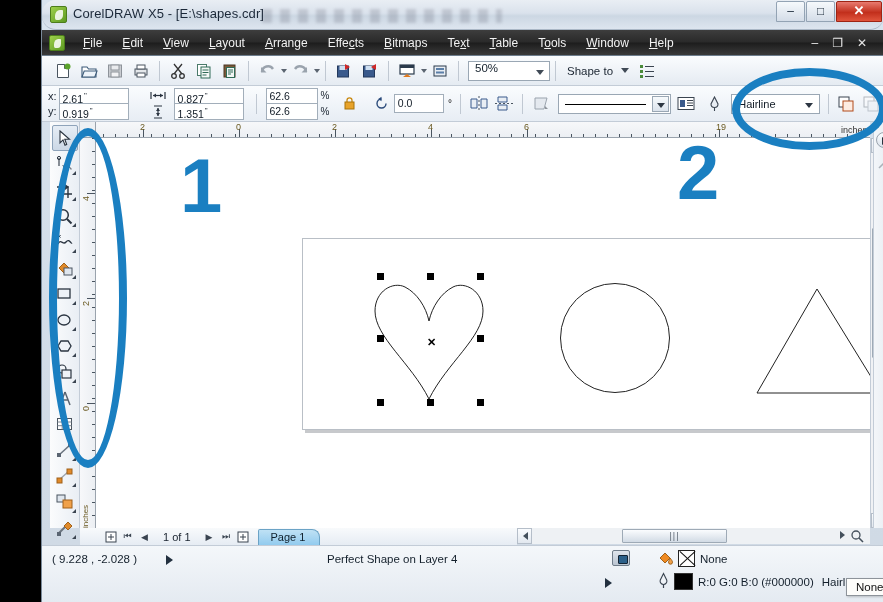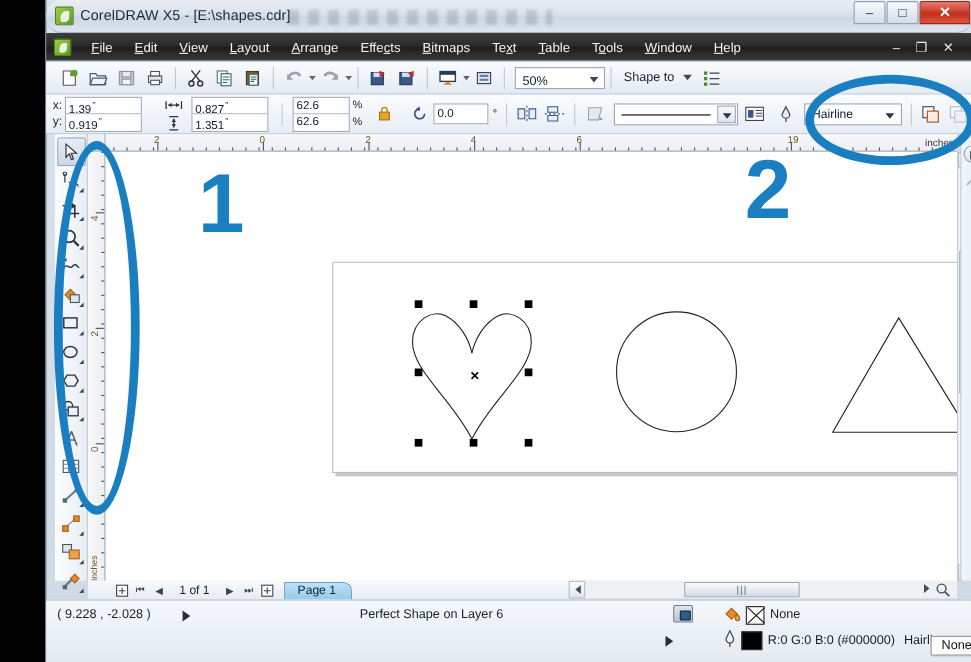--- a/index.html
+++ b/index.html
@@ -120,21 +120,21 @@
     position: relative; border-radius: 2px;
   }
   .arrowlet {
     width: 0; height: 0; margin-left: 1px;
     border-left: 3.5px solid transparent; border-right: 3.5px solid transparent;
     border-top: 4px solid #5a6470;
   }
   .zoom-combo {
     width: 82px; height: 20px; margin-left: 4px;
     background: #fff; border: 1px solid #9aa7b4;
-    display: flex; align-items: flex-end;
+    display: flex; align-items: flex-start;
     position: relative;
   }
   .zoom-combo span { padding-left: 6px; font-size: 11.5px; color: #14202c; }
   .zoom-combo .dd {
     position: absolute; right: 5px; top: 8px;
     width: 0; height: 0;
     border-left: 4px solid transparent; border-right: 4px solid transparent;
     border-top: 5px solid #404a56;
   }
   .snapto {
@@ -539,21 +539,21 @@
     </div>
   </div>
 
   <div class="propbar">
     <div class="xy-group">
       <div class="xy-labels">
         <div>x:</div>
         <div>y:</div>
       </div>
       <div class="field-stack">
-        <div class="pfield"><span>1.39</span><span class="unit">"</span></div>
+        <div class="pfield"><span>2.61</span><span class="unit">"</span></div>
         <div class="pfield nb"><span>0.919</span><span class="unit">"</span></div>
       </div>
     </div>
 
     <div class="xy-group" style="margin-left:16px">
       <div style="display:flex;flex-direction:column;margin-right:3px">
         <div class="icon-sm" style="height:16px">
           <svg width="16" height="9" viewBox="0 0 16 9">
               <path d="M1 1v7M15 1v7" stroke="#2a3440" stroke-width="1.2"></path>
               <path d="M3 4.5h10" stroke="#2a3440" stroke-width="1.2"></path>
@@ -985,21 +985,21 @@
       <svg width="15" height="14" viewBox="0 0 15 14">
           <circle cx="6" cy="6" r="4" fill="none" stroke="#44505c" stroke-width="1.3"></circle>
           <path d="M9 9l4 4" stroke="#44505c" stroke-width="1.6"></path>
         </svg>
     </div>
   </div>
 
   <div class="statusbar">
     <div class="st-coords">( 9.228 , -2.028 )</div>
     <div class="st-arrow"></div>
-    <div class="st-obj">Perfect Shape on Layer 6</div>
+    <div class="st-obj">Perfect Shape on Layer 4</div>
     <div class="screenshot-icon"></div>
     <div class="st-prof-arrow"></div>
 
     <div class="st-fillrow">
       <div>
         <svg width="17" height="17" viewBox="0 0 17 17">
             <path d="M3 9l5-5 5 5-5 5z" fill="#ef8a22" stroke="#a0611a"></path>
             <path d="M13 9c1.5 2 2.5 3 2.5 4.2a2 2 0 1 1-4 0c0-1.2 1-2.2 1.5-4.2z" fill="#f0a14a" stroke="#a0611a"></path>
           </svg>
       </div>

